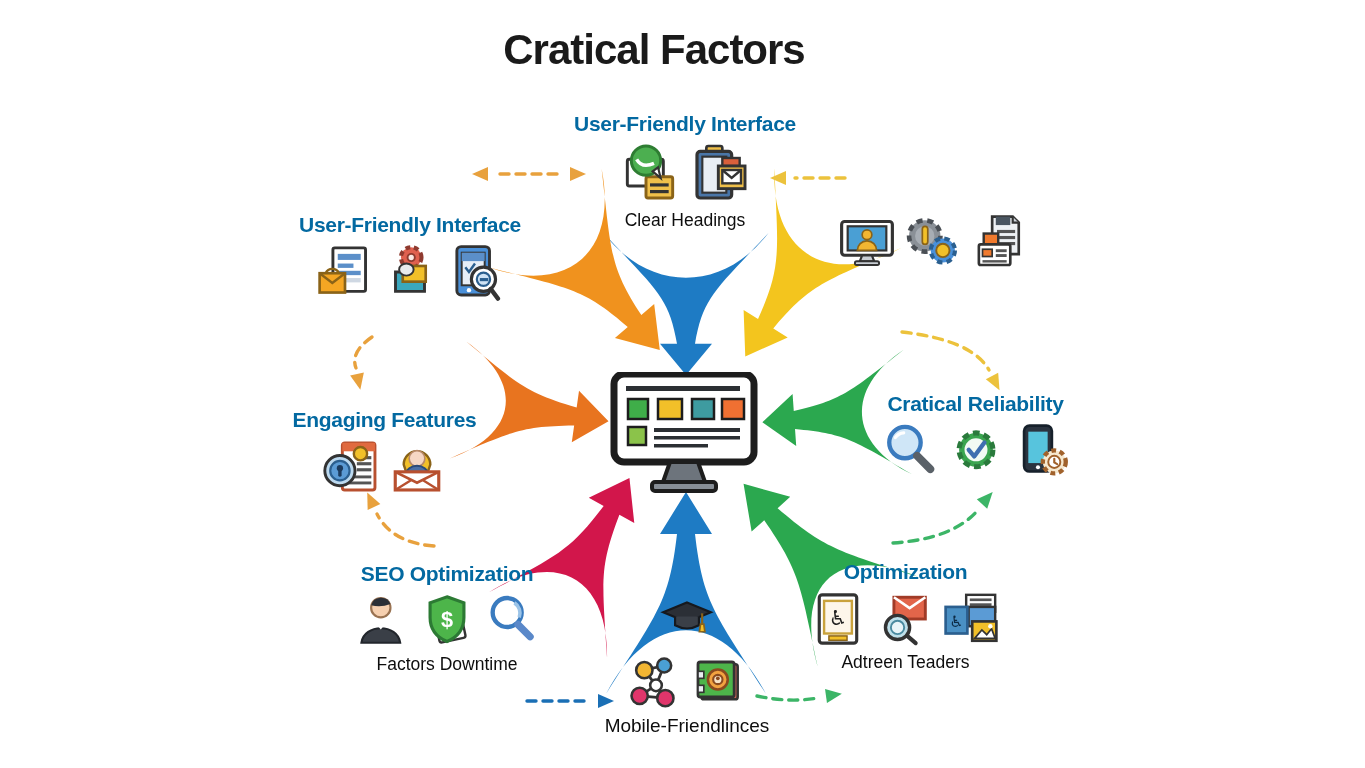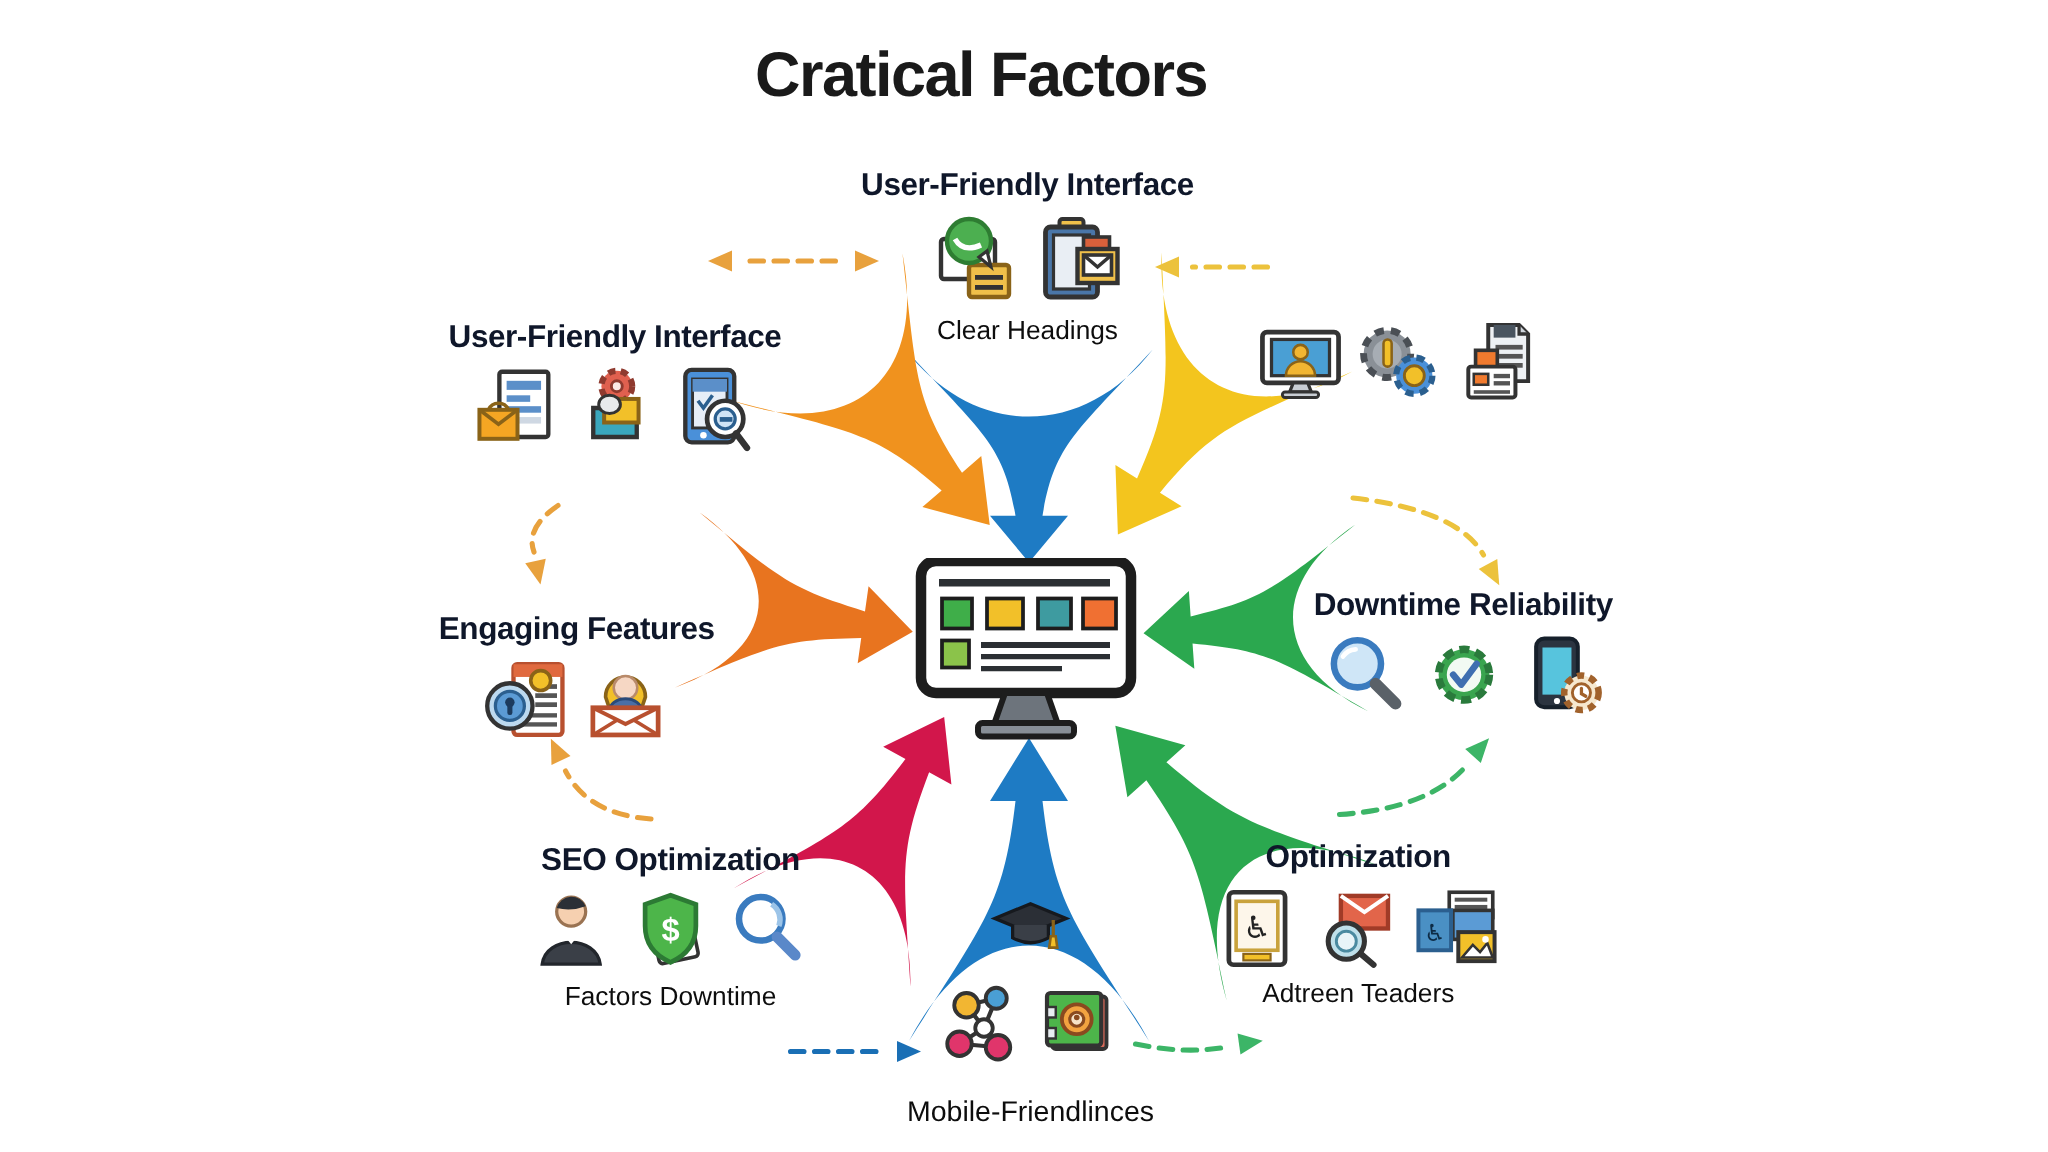--- a/index.html
+++ b/index.html
@@ -6,31 +6,31 @@
   .canvas{
     position:relative;width:1365px;height:768px;overflow:hidden;background:#ffffff;
     font-family:"Liberation Sans", sans-serif;color:#111;
   }
   .title{
     position:absolute;left:354px;top:26px;width:600px;text-align:center;
     font-size:42px;font-weight:800;letter-spacing:-1px;color:#1a1a1a;
   }
   svg.overlay{position:absolute;left:0;top:0;}
   .node{position:absolute;text-align:center;z-index:3;}
-  .node h2{margin:0 0 6px 0;font-size:21px;font-weight:700;letter-spacing:-.3px;color:#0f172a;}
+  .node h2{margin:0 0 6px 0;font-size:21px;font-weight:700;letter-spacing:-.3px;color:#0369a1;}
   .node .icons{display:flex;justify-content:center;align-items:center;gap:7px;}
   .node .icons .ic{display:inline-flex;width:58px;height:58px;}
   .node .icons .ic svg{width:100%;height:100%;}
   .node .sub{margin-top:4px;font-size:17.5px;font-weight:500;color:#0d0d0d;}
   .node-top .icons .ic{width:64px;height:64px;}
   .node-bottom .icons{flex-wrap:wrap;width:150px;margin:0 auto;}
   .node-bottom .icons .ic:first-child{flex-basis:100%;display:flex;justify-content:center;height:52px;}
   .node-bottom .icons .ic:first-child svg{width:58px;}
   .node-bottom .icons .ic{width:56px;height:56px;}
-  .node-bottom .sub{margin-top:20px;font-size:19px;}
+  .node-bottom .sub{margin-top:4px;font-size:19px;}
   .center-icon{position:absolute;left:610px;top:372px;z-index:2;}
 </style>
 </head>
 <body>
 
 <div class="canvas">
 
   <svg class="overlay" id="arrows" width="1365" height="768" viewBox="0 0 1365 768">
       <path d="M -82.5 0 C -29.7 56.800000000000004 -17 63.9 -9 110.76 L -26 110.76 L 0 142 L 26 110.76 L 9 110.76 C 17 63.9 29.7 56.800000000000004 82.5 0 C 36.3 59.64 -36.3 59.64 -82.5 0 Z" transform="translate(686 233) rotate(0)" fill="#1e7bc4"></path>
       <path d="M -75 0 C -27 70 -17 78.75 -9 136.5 L -26 136.5 L 0 175 L 26 136.5 L 9 136.5 C 17 78.75 27 70 75 0 C 33 73.5 -33 73.5 -75 0 Z" transform="translate(545 218) rotate(-41)" fill="#f0921e"></path>
@@ -227,21 +227,21 @@
             <path d="M15 30 a9 7 0 0 1 18 0 Z" fill="#4a6fa5" stroke="#2b4a78" stroke-width="1.6"></path>
             <rect x="6" y="28" width="36" height="15" fill="#fff" stroke="#b8502f" stroke-width="2.6"></rect>
             <path d="M6 28 l18 9 18 -9" fill="none" stroke="#b8502f" stroke-width="2.2"></path>
             <path d="M6 43 l13 -8 M42 43 l-13 -8" fill="none" stroke="#b8502f" stroke-width="2"></path>
           </svg>
         </span>
       </div>
   </div>
 
   <div class="node" style="left:868px;top:392px;width:215px;">
-    <h2>Downtime Reliability</h2>
+    <h2>Cratical Reliability</h2>
     <div class="icons">
         <span class="ic">
           <svg viewBox="0 0 48 48">
             <circle cx="19" cy="17" r="13" fill="#cfe6f7" stroke="#3a7bbf" stroke-width="3.6"></circle>
             <path d="M11 13 a9 9 0 0 1 7 -4" fill="none" stroke="#fff" stroke-width="2.6" stroke-linecap="round"></path>
             <path d="M29 28 l11 11" stroke="#5a6168" stroke-width="6.5" stroke-linecap="round"></path>
           </svg>
         </span>
         <span class="ic">
           <svg viewBox="0 0 48 48">

